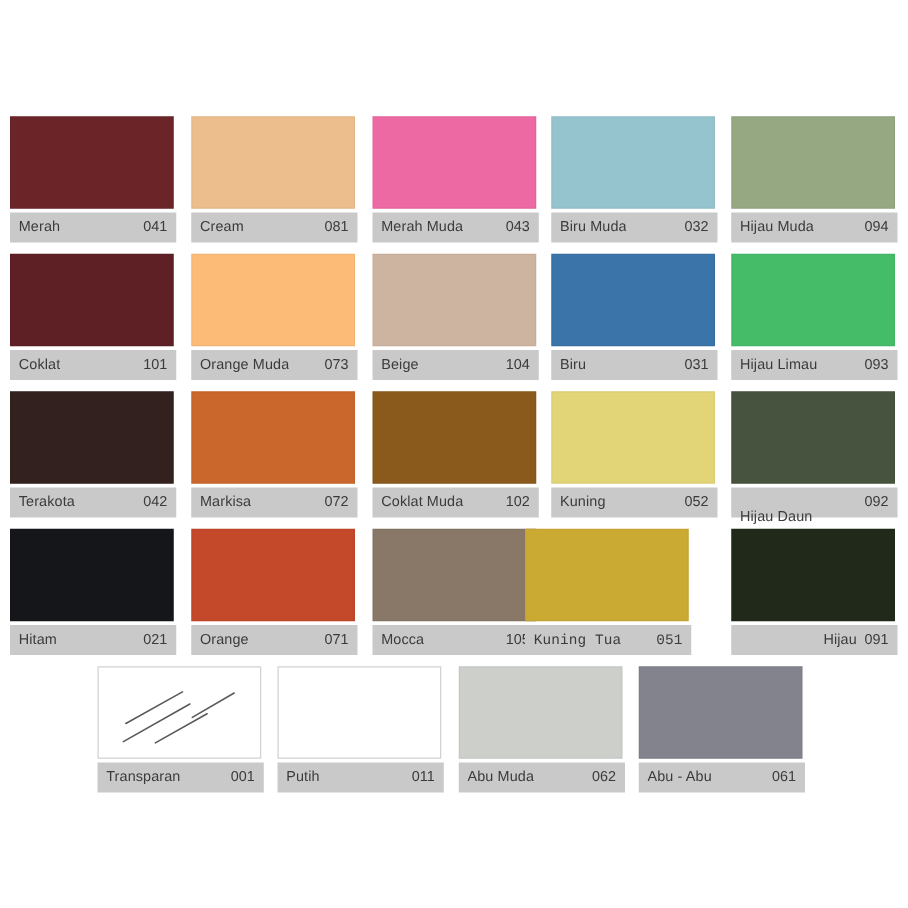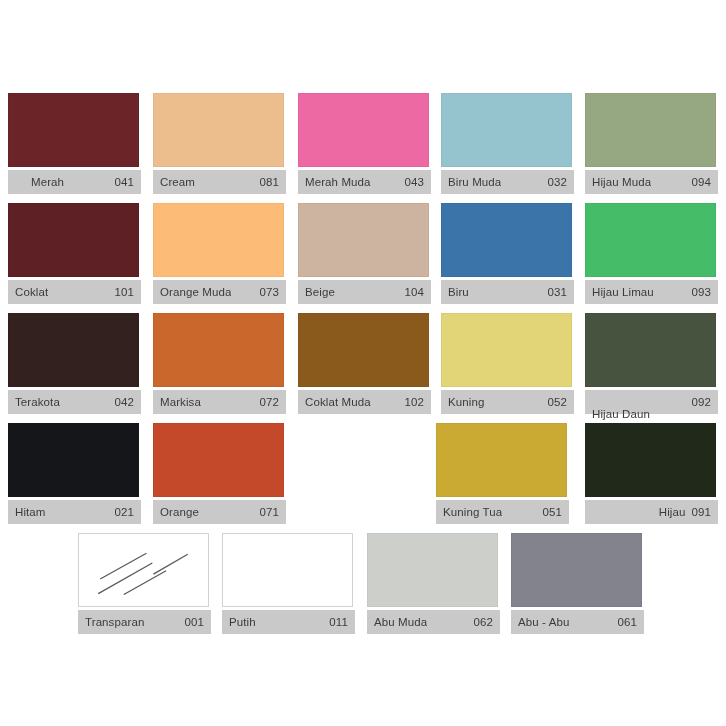--- a/index.html
+++ b/index.html
@@ -65,21 +65,21 @@
     margin-left:6px;
   }
 </style>
 </head>
 <body>
 
 <div id="chart">
     <div class="swatch" style="left: 8px; top: 93px;">
       <div class="chip" style="background: rgb(107, 37, 40);"></div>
       <div class="label" style="background: rgb(201, 201, 201);">
-        <span class="name" style="color: rgb(59, 59, 59); margin-left: 16px;">Merah</span>
+        <span class="name" style="color: rgb(59, 59, 59);">Merah</span>
         <span class="code" style="color: rgb(59, 59, 59);">041</span>
       </div>
     </div>
     <div class="swatch" style="left: 153px; top: 93px;">
       <div class="chip" style="background: rgb(237, 190, 141);"></div>
       <div class="label" style="background: rgb(201, 201, 201);">
         <span class="name" style="color: rgb(59, 59, 59);">Cream</span>
         <span class="code" style="color: rgb(59, 59, 59);">081</span>
       </div>
     </div>
@@ -181,21 +181,28 @@
         <span class="code" style="color: rgb(59, 59, 59);">021</span>
       </div>
     </div>
     <div class="swatch" style="left: 153px; top: 423px;">
       <div class="chip" style="background: rgb(196, 72, 42);"></div>
       <div class="label" style="background: rgb(201, 201, 201);">
         <span class="name" style="color: rgb(59, 59, 59);">Orange</span>
         <span class="code" style="color: rgb(59, 59, 59);">071</span>
       </div>
     </div>
-    <div class="swatch" style="left: 436px; top: 423px;">
+    <div class="swatch" style="left: 298px; top: 423px;">
+      <div class="chip" style="background: rgb(137, 120, 104);"></div>
+      <div class="label" style="background: rgb(201, 201, 201);">
+        <span class="name" style="color: rgb(59, 59, 59);">Mocca</span>
+        <span class="code" style="color: rgb(59, 59, 59);">105</span>
+      </div>
+    </div>
+    <div class="swatch" style="left: 420px; top: 423px; font-family: Liberation Mono, monospace;">
       <div class="chip" style="background: rgb(203, 170, 51);"></div>
       <div class="label" style="background: rgb(201, 201, 201);">
         <span class="name" style="color: rgb(59, 59, 59);">Kuning Tua</span>
         <span class="code" style="color: rgb(59, 59, 59);">051</span>
       </div>
     </div>
     <div class="swatch" style="left: 585px; top: 423px;">
       <div class="chip" style="background: rgb(33, 41, 26);"></div>
       <div class="label" style="background: rgb(201, 201, 201); justify-content: flex-end;">
         <span class="name" style="color: rgb(59, 59, 59);">Hijau</span>

